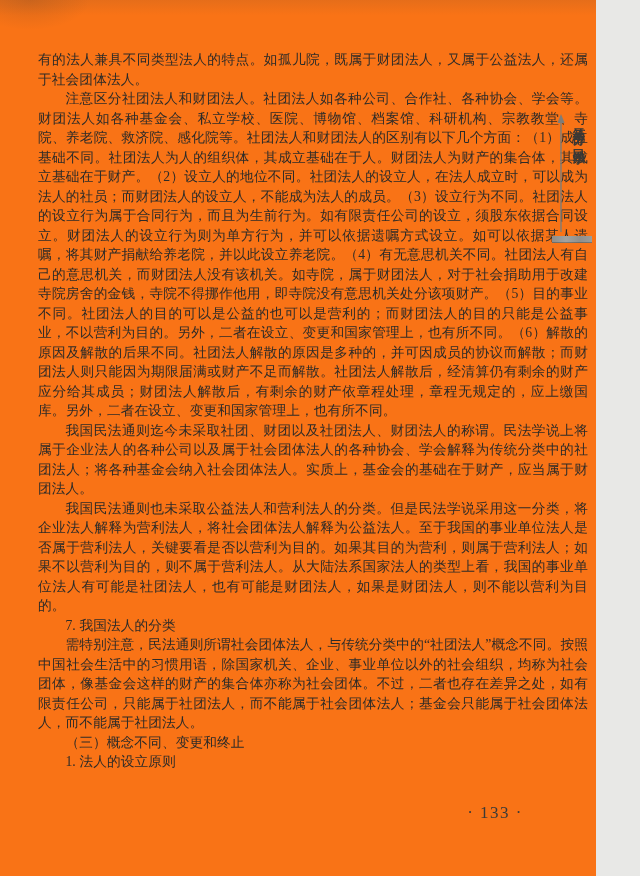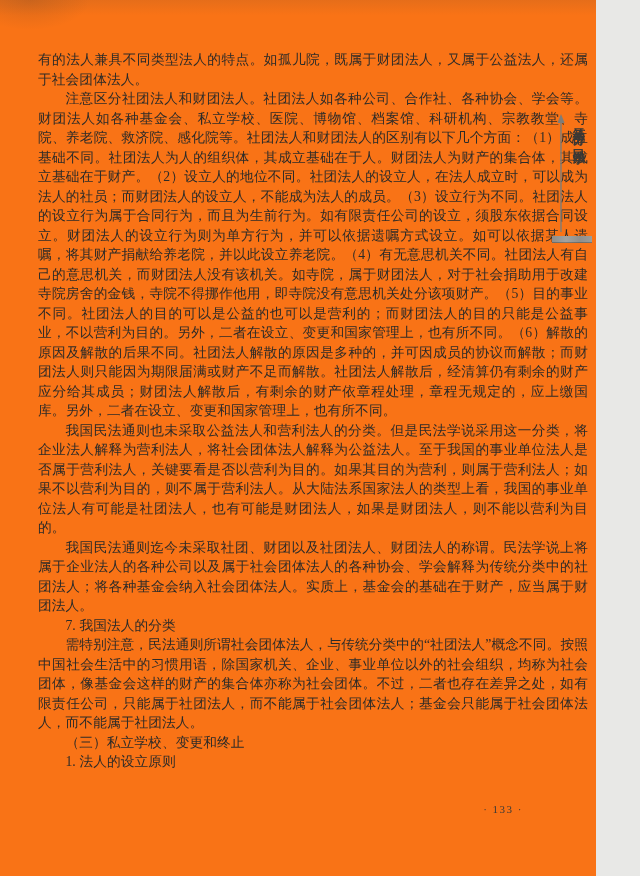--- a/index.html
+++ b/index.html
@@ -89,38 +89,38 @@
     width: 40px;
     height: 7px;
     background: linear-gradient(90deg, #8d8d8b, #a3a3a0 35%, #8f8f8c 70%, #9c9c99);
     box-shadow: inset 0 -1px 0 rgba(0,0,0,0.25);
   }
 
   .page-number {
     position: absolute;
     top: 803px;
     right: 73px;
-    font-size: 11px;
+    font-size: 17px;
     letter-spacing: 1.5px;
     color: #3c3a37;
   }
 </style>
 </head>
 <body>
 
 <div class="page">
 
   <main class="text-block">
     <p class="para no-indent">有的法人兼具不同类型法人的特点。如孤儿院，既属于财团法人，又属于公益法人，还属于社会团体法人。</p>
     <p class="para">注意区分社团法人和财团法人。社团法人如各种公司、合作社、各种协会、学会等。财团法人如各种基金会、私立学校、医院、博物馆、档案馆、科研机构、宗教教堂、寺院、养老院、救济院、感化院等。社团法人和财团法人的区别有以下几个方面：（1）成立基础不同。社团法人为人的组织体，其成立基础在于人。财团法人为财产的集合体，其成立基础在于财产。（2）设立人的地位不同。社团法人的设立人，在法人成立时，可以成为法人的社员；而财团法人的设立人，不能成为法人的成员。（3）设立行为不同。社团法人的设立行为属于合同行为，而且为生前行为。如有限责任公司的设立，须股东依据合同设立。财团法人的设立行为则为单方行为，并可以依据遗嘱方式设立。如可以依据某人遗嘱，将其财产捐献给养老院，并以此设立养老院。（4）有无意思机关不同。社团法人有自己的意思机关，而财团法人没有该机关。如寺院，属于财团法人，对于社会捐助用于改建寺院房舍的金钱，寺院不得挪作他用，即寺院没有意思机关处分该项财产。（5）目的事业不同。社团法人的目的可以是公益的也可以是营利的；而财团法人的目的只能是公益事业，不以营利为目的。另外，二者在设立、变更和国家管理上，也有所不同。（6）解散的原因及解散的后果不同。社团法人解散的原因是多种的，并可因成员的协议而解散；而财团法人则只能因为期限届满或财产不足而解散。社团法人解散后，经清算仍有剩余的财产应分给其成员；财团法人解散后，有剩余的财产依章程处理，章程无规定的，应上缴国库。另外，二者在设立、变更和国家管理上，也有所不同。</p>
+    <p class="para">我国民法通则迄今未采取社团、财团以及社团法人、财团法人的称谓。民法学说上将属于企业法人的各种公司以及属于社会团体法人的各种协会、学会解释为传统分类中的社团法人；将各种基金会纳入社会团体法人。实质上，基金会的基础在于财产，应当属于财团法人。</p>
     <p class="para">我国民法通则也未采取公益法人和营利法人的分类。但是民法学说采用这一分类，将企业法人解释为营利法人，将社会团体法人解释为公益法人。至于我国的事业单位法人是否属于营利法人，关键要看是否以营利为目的。如果其目的为营利，则属于营利法人；如果不以营利为目的，则不属于营利法人。从大陆法系国家法人的类型上看，我国的事业单位法人有可能是社团法人，也有可能是财团法人，如果是财团法人，则不能以营利为目的。</p>
-    <p class="para">我国民法通则迄今未采取社团、财团以及社团法人、财团法人的称谓。民法学说上将属于企业法人的各种公司以及属于社会团体法人的各种协会、学会解释为传统分类中的社团法人；将各种基金会纳入社会团体法人。实质上，基金会的基础在于财产，应当属于财团法人。</p>
     <p class="para">7. 我国法人的分类</p>
     <p class="para">需特别注意，民法通则所谓社会团体法人，与传统分类中的“社团法人”概念不同。按照中国社会生活中的习惯用语，除国家机关、企业、事业单位以外的社会组织，均称为社会团体，像基金会这样的财产的集合体亦称为社会团体。不过，二者也存在差异之处，如有限责任公司，只能属于社团法人，而不能属于社会团体法人；基金会只能属于社会团体法人，而不能属于社团法人。</p>
-    <p class="para">（三）私立学校、变更和终止</p>
+    <p class="para">（三）概念不同、变更和终止</p>
     <p class="para">1. 法人的设立原则</p>
   </main>
 
   <aside class="side-tab">
     <svg class="arrow" width="10" height="118" viewBox="0 0 10 118" aria-hidden="true">
       <line x1="5" y1="7" x2="5" y2="118" stroke="#7d7d7a" stroke-width="1.4"></line>
       <polygon points="5,0 1.4,9 8.6,9" fill="#7d7d7a"></polygon>
     </svg>
     <div class="tab-text">
       <span class="part">第二部分</span>

